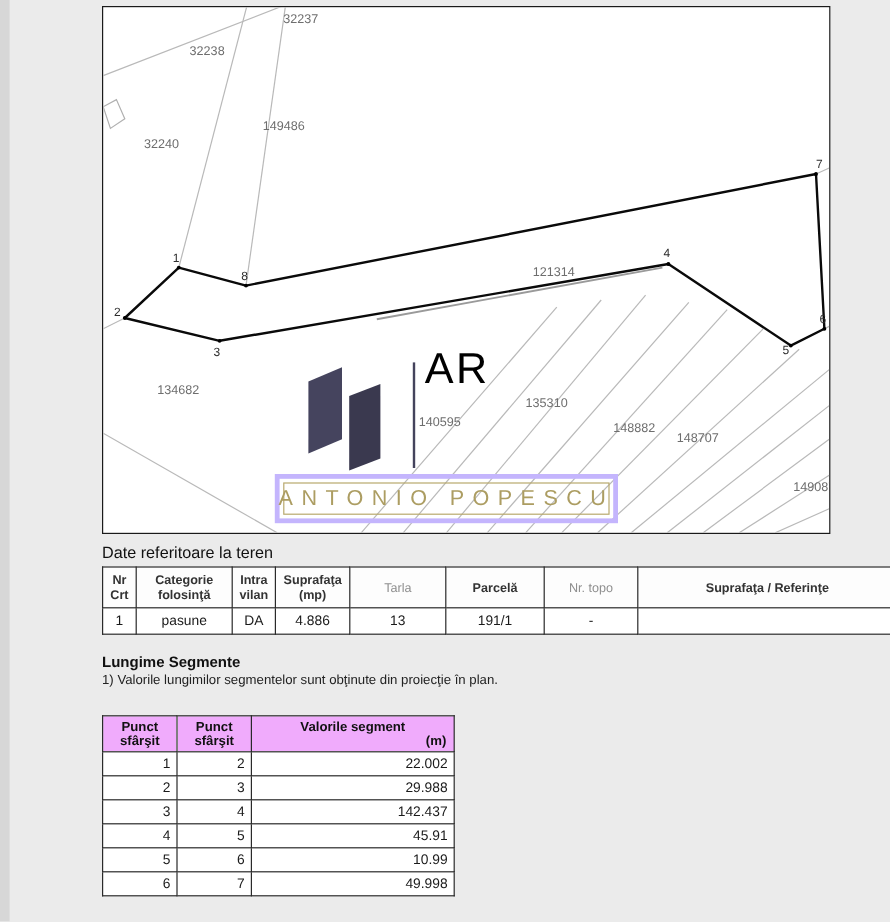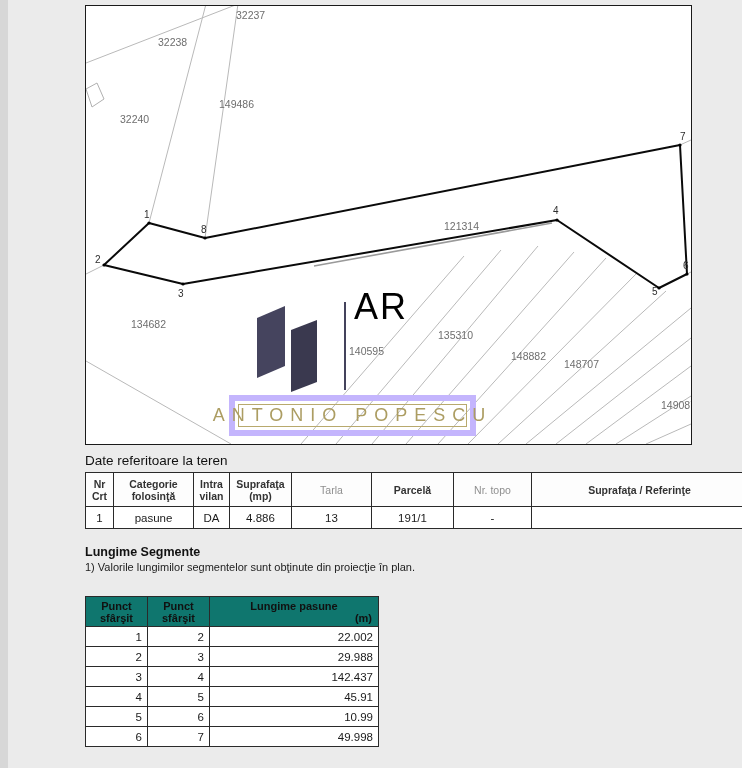--- a/index.html
+++ b/index.html
@@ -27,22 +27,22 @@
   .parcel-label{font-size:10.5px;fill:#6e6e6e;font-family:"Liberation Sans",sans-serif}
   .pt-label{font-size:10px;fill:#2d2d2d;font-family:"Liberation Sans",sans-serif}
 
   
   .wm-logo{position:absolute;left:165px;top:290px}
   .wm-divider{position:absolute;left:258px;top:296px;width:2px;height:88px;background:#44435c}
   .wm-text{position:absolute;left:268px;top:283px;color:#000000;line-height:1}
   .wm-ar{font-size:36px;letter-spacing:2px}
   .wm-home{font-size:43px;letter-spacing:1px;margin-top:3px}
   .wm-name-box{
-    position:absolute;left:143px;top:389px;width:247px;height:41px;
-    border:6px solid #c4b5fd;padding:3px;background:transparent;
+    position:absolute;left:143px;top:389px;width:286px;height:41px;
+    border:4px solid #c4b5fd;padding:3px;background:transparent;
   }
   .wm-name-inner{
     border:1px solid #b8a96d;height:100%;
     display:flex;align-items:center;justify-content:center;
     color:#ac9d62;font-size:18px;letter-spacing:7px;white-space:nowrap;
   }
 
   
   .content{position:absolute;left:85px;top:453px;width:607px}
   .section-title{font-size:13.5px;font-weight:normal;color:#111;margin-bottom:4px}
@@ -58,21 +58,21 @@
     text-align:center;vertical-align:middle;background:#fdfdfd;
   }
   .terrain-table th.muted{color:#8f8f8f;font-weight:normal}
   .terrain-table td{
     height:22px;font-size:11.5px;text-align:center;vertical-align:middle;background:#fff;
   }
 
   .seg-table{width:293px}
   .seg-table th{
     height:30px;font-size:11px;font-weight:bold;color:#111;
-    text-align:center;vertical-align:middle;background:#0f766e;
+    text-align:center;vertical-align:middle;background:#f0abfc;
   }
   .seg-table th:last-child .hl2{text-align:right;padding-right:6px;font-weight:bold}
   .seg-table td{
     height:20px;font-size:11.5px;text-align:right;padding-right:5px;
     vertical-align:middle;background:#fff;
   }
 </style>
 </head>
 <body>
 
@@ -225,21 +225,21 @@
         <tr id="segments-headers">
           <th>
             <div class="hl1">Punct</div>
             <div class="hl2">sfârşit</div>
           </th>
           <th>
             <div class="hl1">Punct</div>
             <div class="hl2">sfârşit</div>
           </th>
           <th>
-            <div class="hl1">Lungime pasune</div>
+            <div class="hl1">Valorile segment</div>
             <div class="hl2">(m)</div>
           </th>
         </tr>
       </thead>
     <tbody id="segments-body">
         <tr>
           <td>1</td>
           <td>2</td>
           <td>22.002</td>
         </tr>

